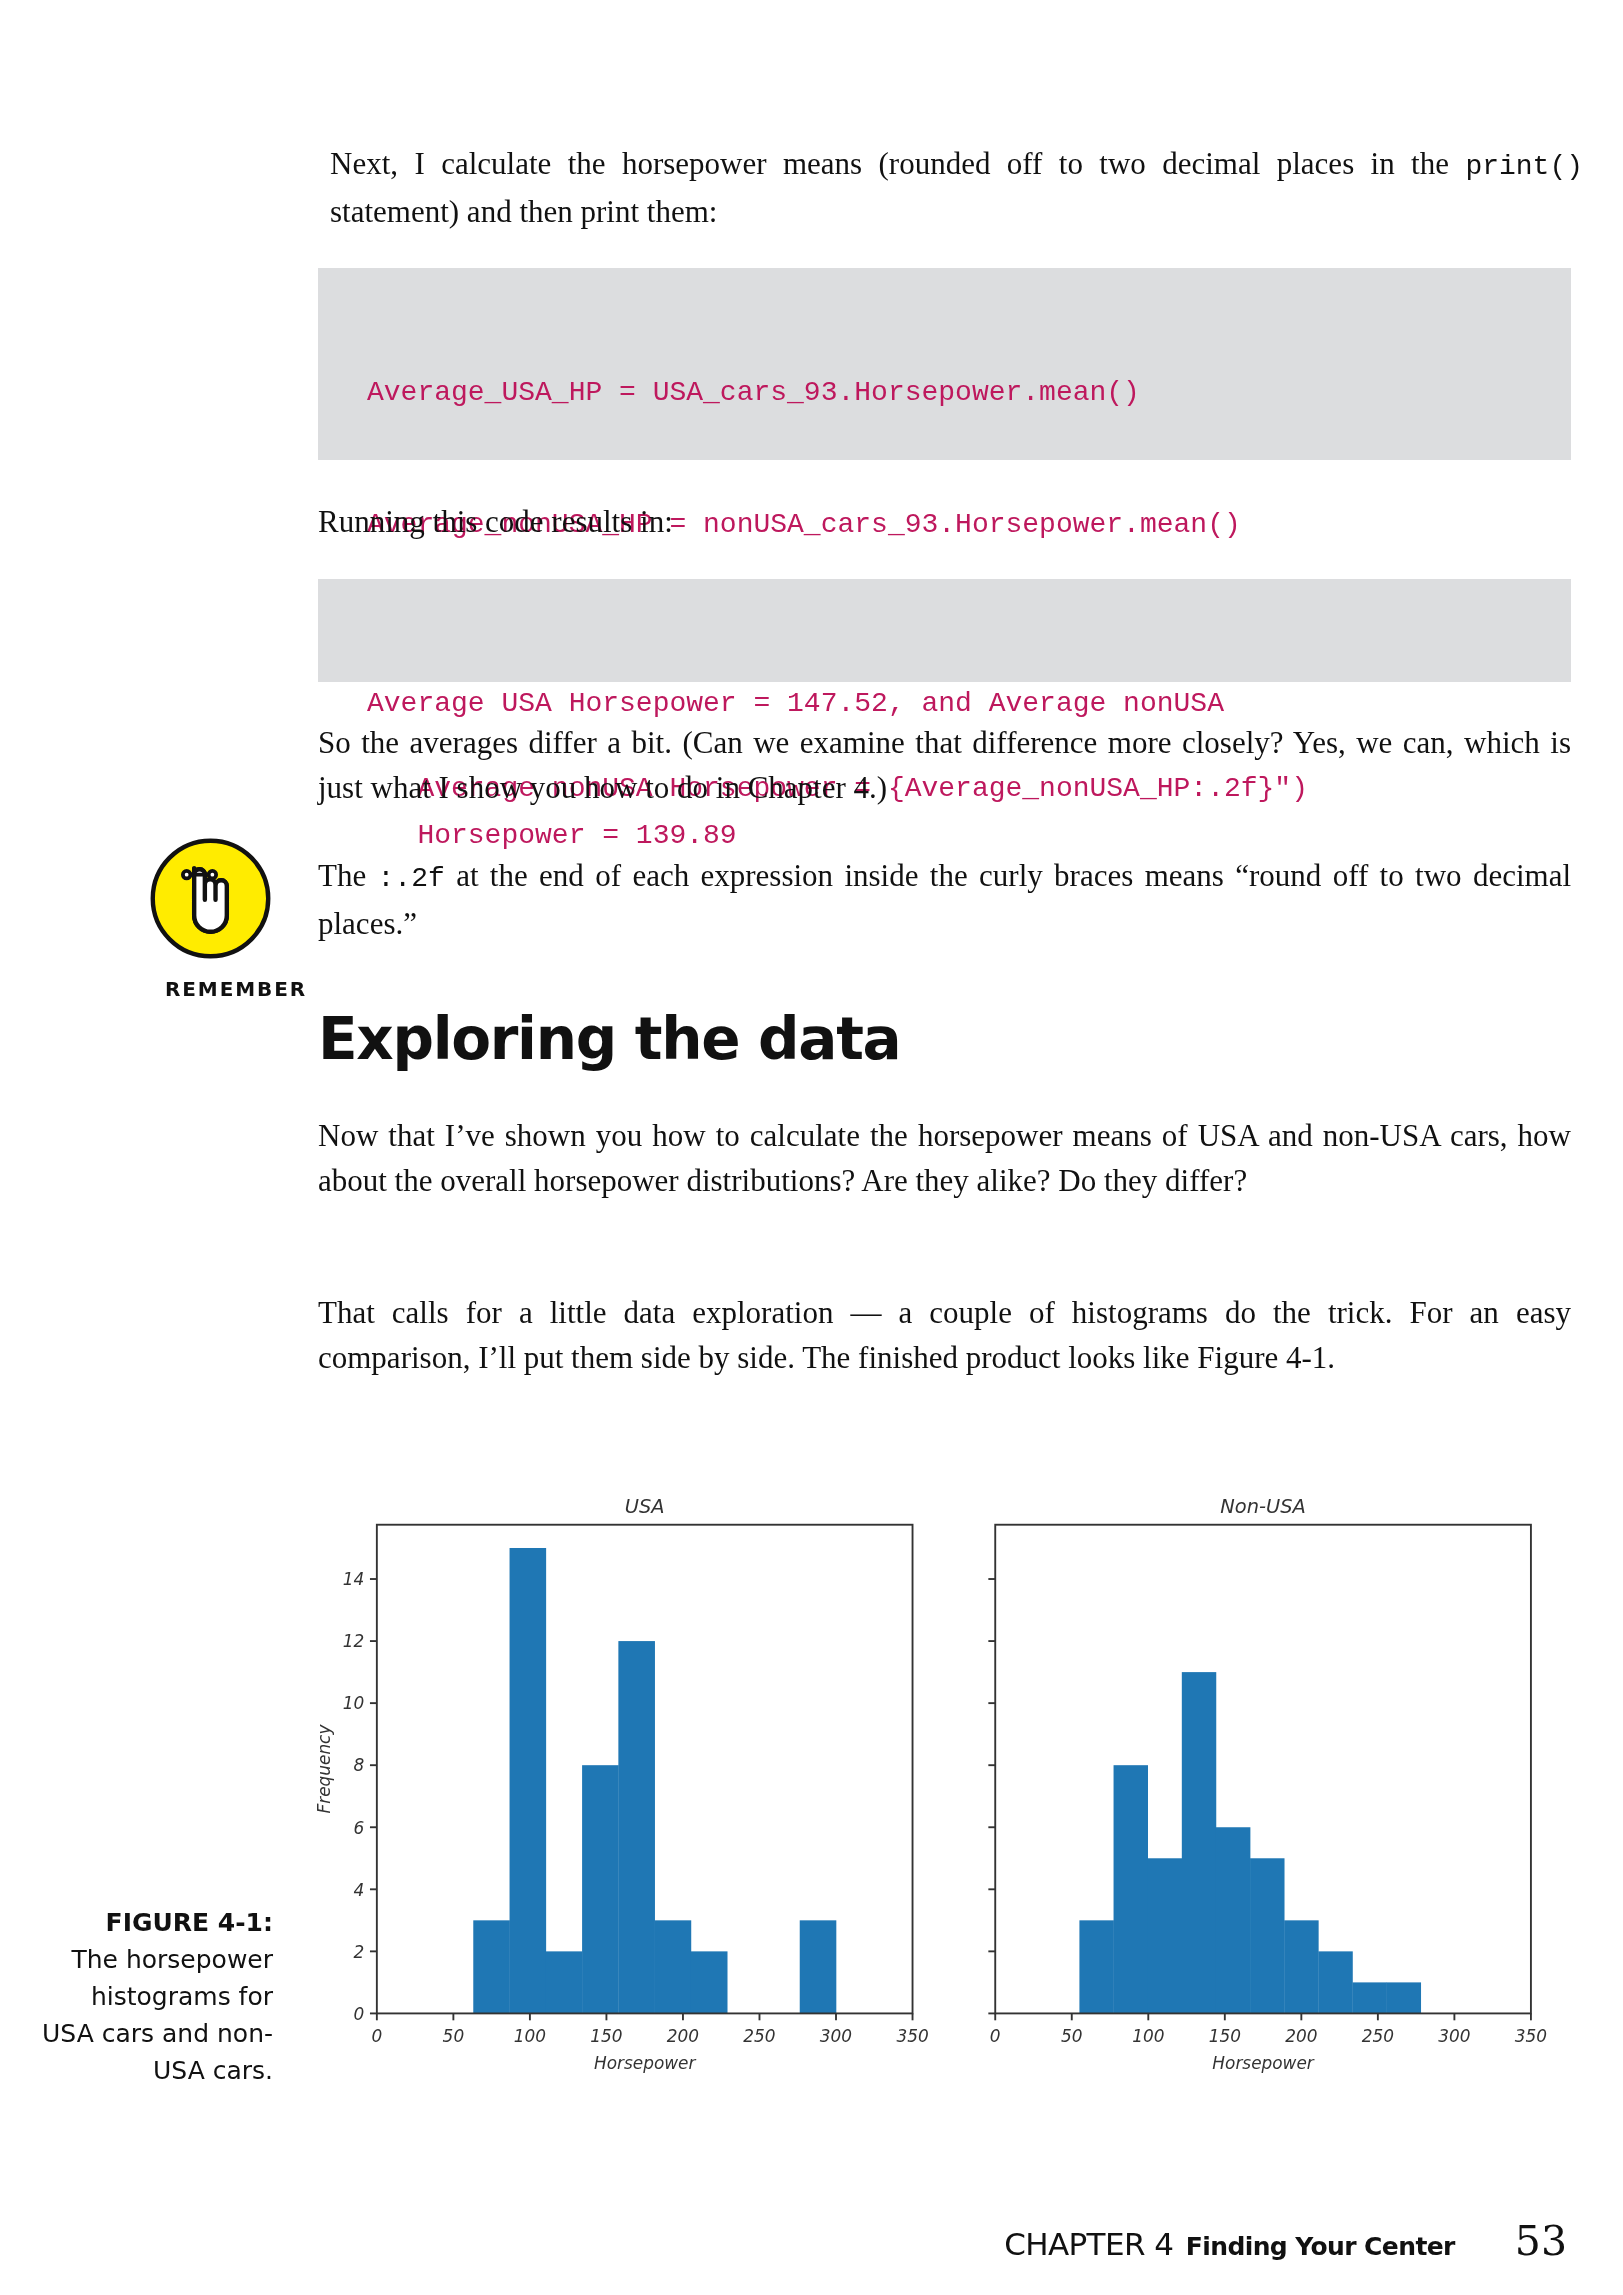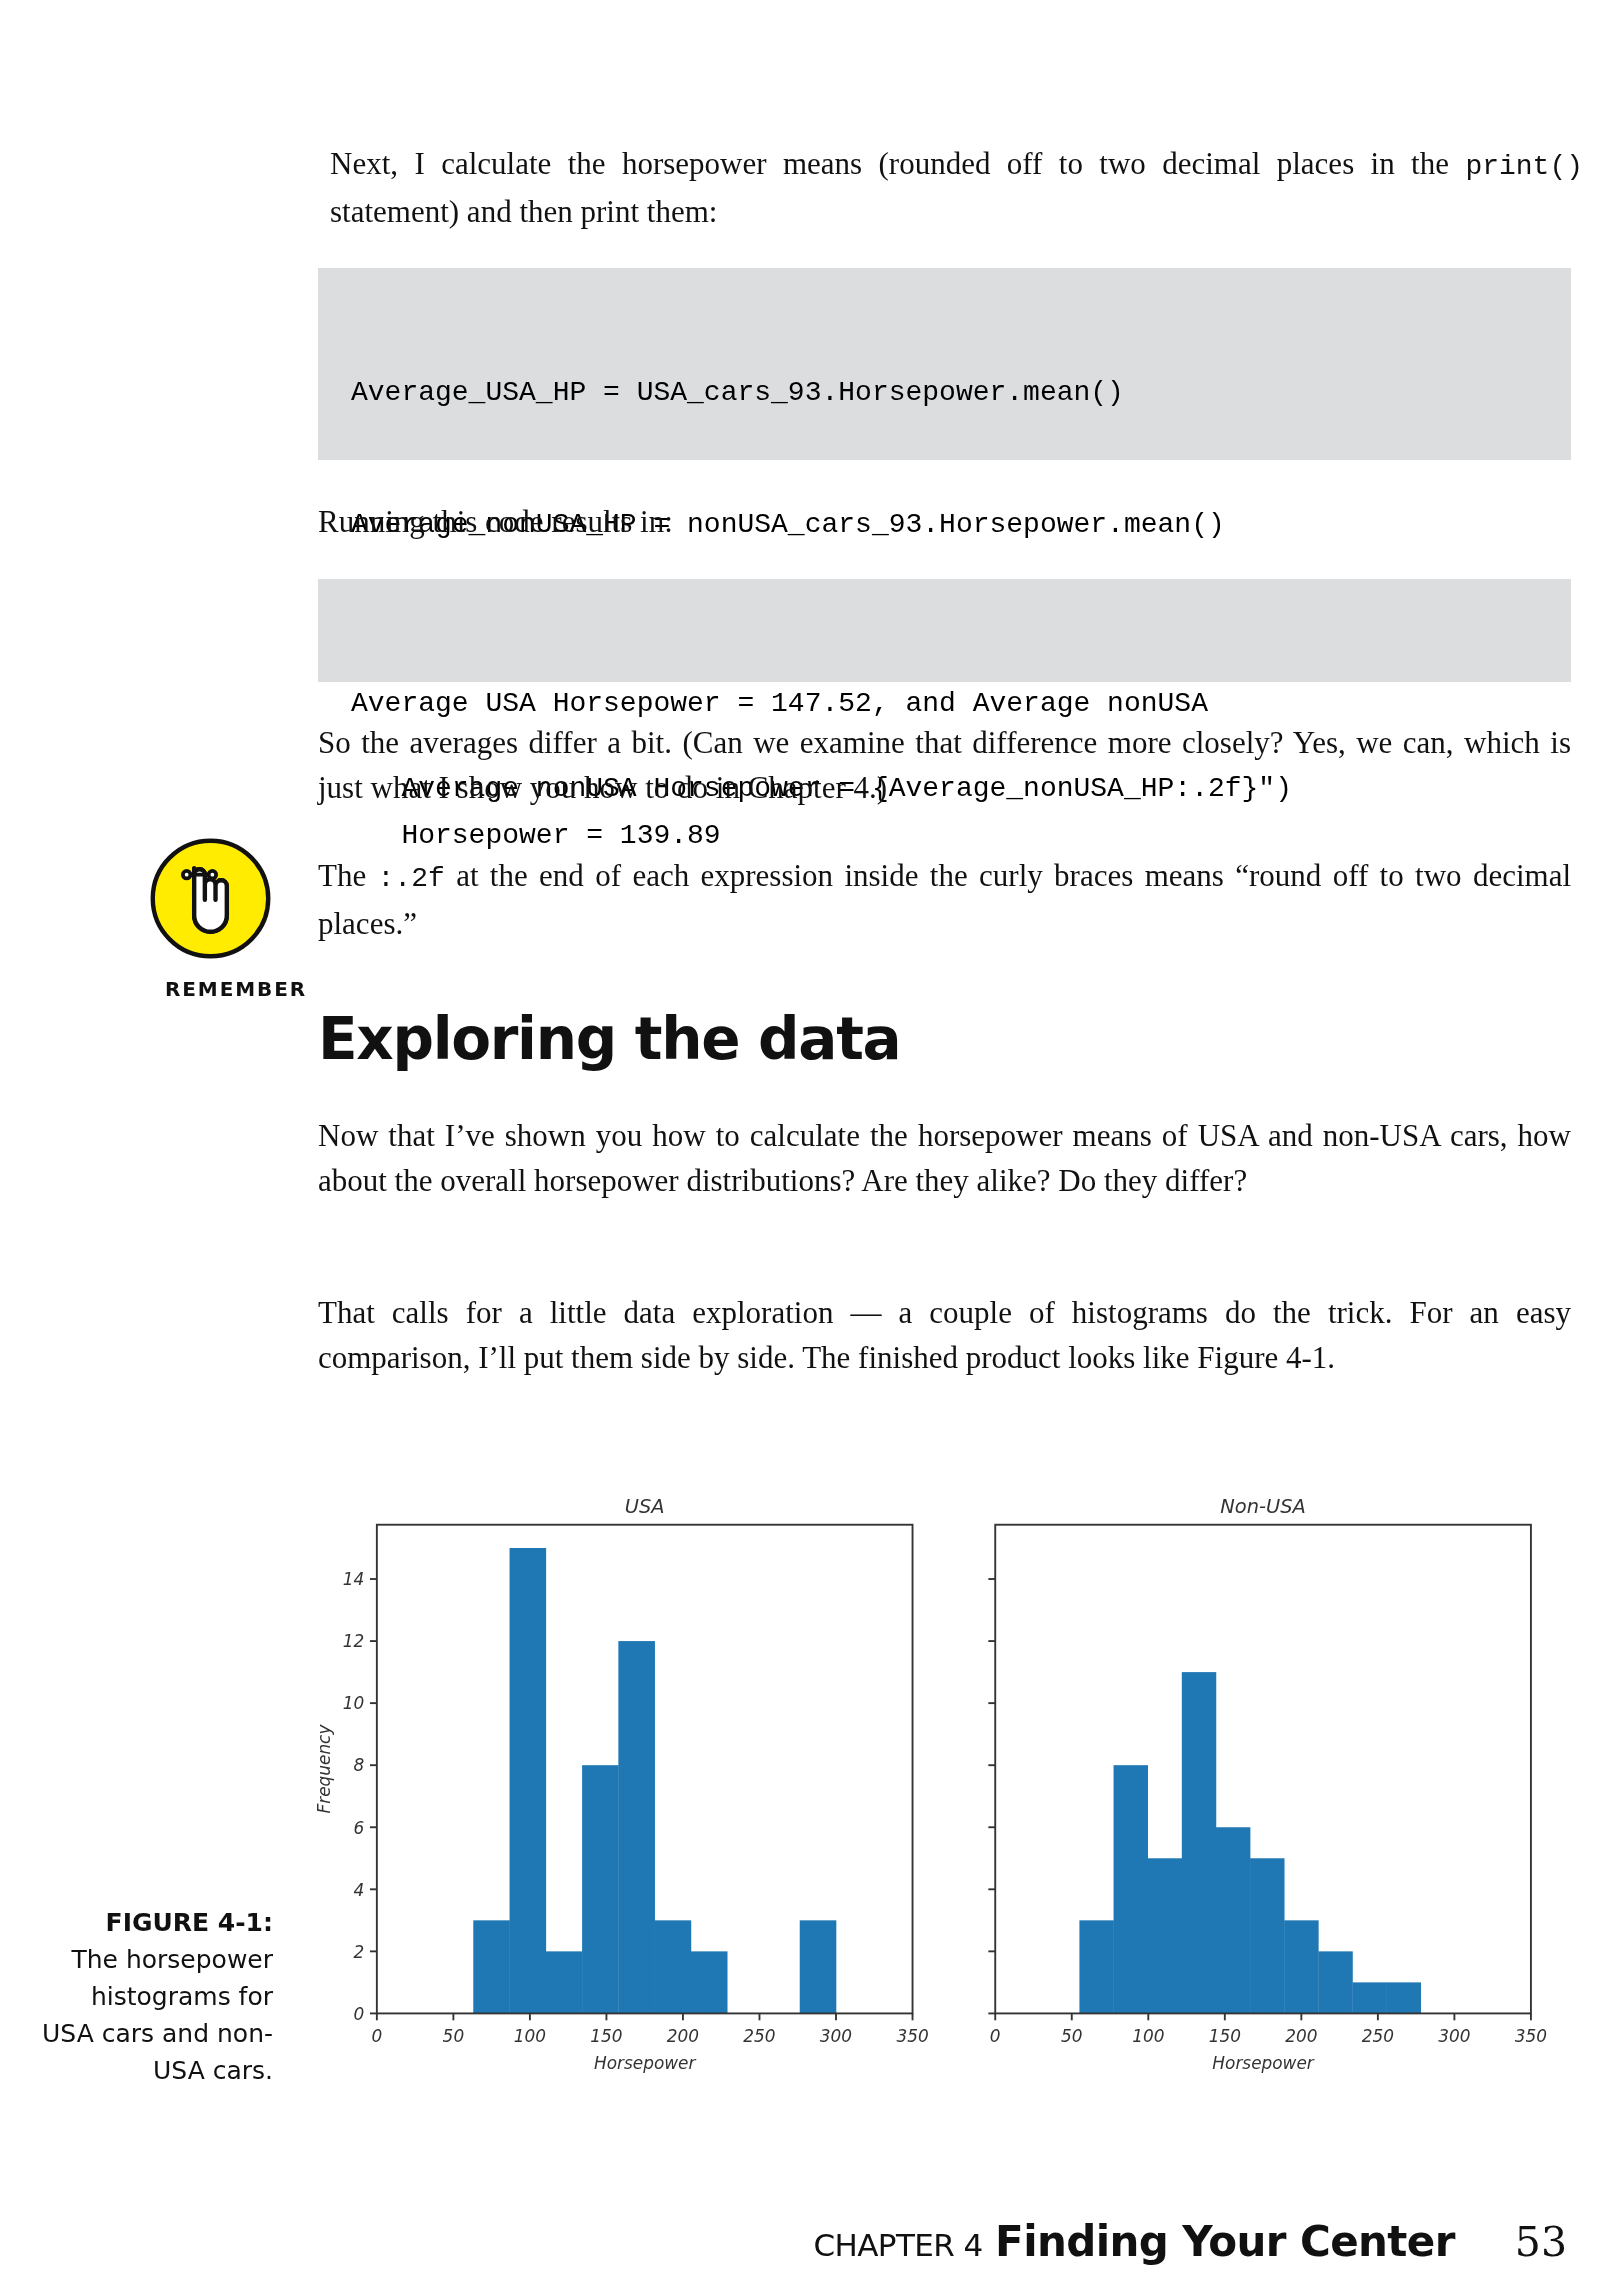--- a/index.html
+++ b/index.html
@@ -1,36 +1,36 @@
 <!DOCTYPE html>
 <html style="font-size:10px"><head>
 <meta charset="utf-8">
 <style>
   html, body { margin: 0; padding: 0; background: #ffffff; }
   body { width: 1623px; height: 2295px; position: relative; overflow: hidden; color: #111; }
 
   .para { position: absolute; left: 318px; width: 1253px; font-size: 31px; line-height: 45px; text-align: justify; font-family: "Liberation Serif", "DejaVu Serif", serif; }
   .para code { font-family: "Liberation Mono", "DejaVu Sans Mono", monospace; font-size: 28px; }
 
-  .codebox { position: absolute; left: 318px; width: 1253px; background: #dcdddf; box-sizing: border-box; padding: 15px 33px; font-family: "Liberation Mono", "DejaVu Sans Mono", monospace; font-size: 28px; line-height: 44px; color: #000000; white-space: pre; }
+  .codebox { position: absolute; left: 318px; width: 1253px; background: #dcdddf; box-sizing: border-box; padding: 15px 49px; font-family: "Liberation Mono", "DejaVu Sans Mono", monospace; font-size: 28px; line-height: 44px; color: #be185d; white-space: pre; }
 
   .remember-icon { position: absolute; left: 149px; top: 837px; width: 123px; height: 123px; }
   .remember-label { position: absolute; left: 165px; top: 977px; width: 125px; font-family: "DejaVu Sans", sans-serif; font-weight: bold; font-size: 20px; letter-spacing: 1.9px; text-align: center; }
 
   .heading { position: absolute; left: 318px; top: 1005px; font-family: "DejaVu Sans", "Liberation Sans", sans-serif; font-weight: bold; font-size: 58px; letter-spacing: -1.3px; }
 
   .caption { position: absolute; left: 38px; top: 1904px; width: 235px; text-align: right; font-family: "DejaVu Sans", sans-serif; font-size: 25px; line-height: 37px; }
   .caption .fig-label { font-weight: bold; display: block; }
 
   .chart-wrap { position: absolute; left: 301px; top: 1484px; width: 1297px; height: 614px; font-style: italic; }
   .chart-wrap svg { display: block; }
 
   .footer { position: absolute; top: 2217px; right: 56px; display: flex; align-items: baseline; font-family: "DejaVu Sans", sans-serif; }
   .footer .chap { font-size: 31px; font-weight: normal; letter-spacing: -0.6px; }
-  .footer .title { font-size: 42px; font-weight: bold; margin-left: 12.5px; letter-spacing: -0.6px; }
+  .footer .title { font-size: 25px; font-weight: bold; margin-left: 12.5px; letter-spacing: -0.6px; }
   .footer .page { font-family: "DejaVu Serif", serif; font-size: 41px; margin-left: 60px; }
 </style>
 </head>
 <body>
 
 <div class="para" style="top:141px;margin-left:12px;">
   <span>Next, I calculate the horsepower means (rounded off to two decimal places in the </span><code>print()</code><span> statement) and then print them:</span>
 </div>
 
 <div class="codebox" style="top:268px; height:192px;">

